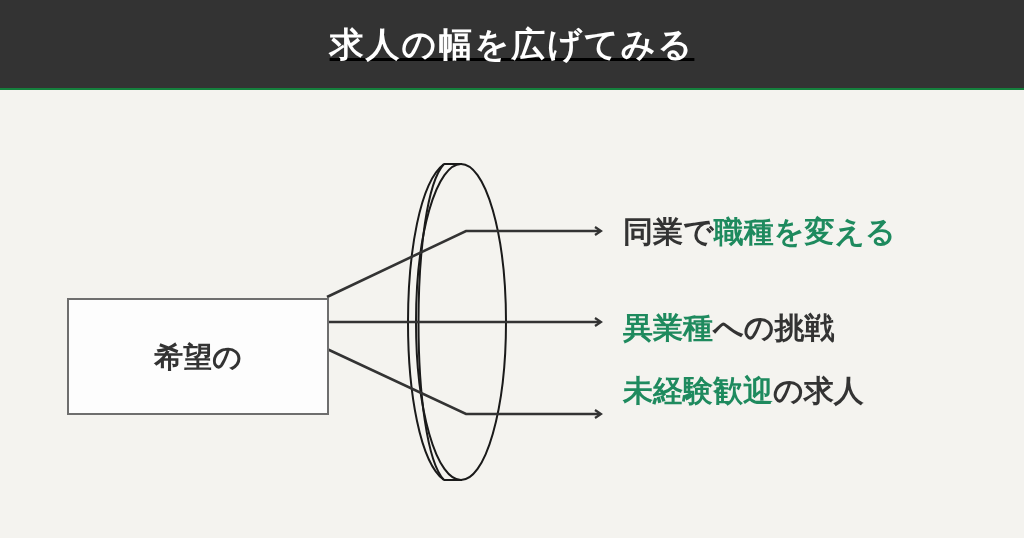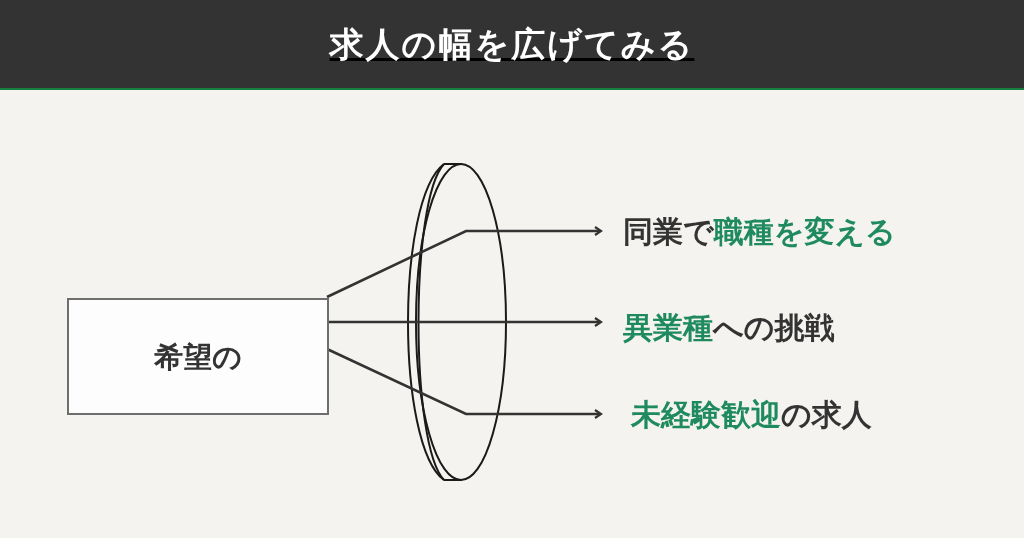--- a/index.html
+++ b/index.html
@@ -104,15 +104,15 @@
 </div>
 
 <div class="target-label" style="top:214px;">
   <span>同業で</span><span class="accent">職種を変える</span><span></span>
 </div>
 
 <div class="target-label" style="top:310px;">
   <span></span><span class="accent">異業種</span><span>への挑戦</span>
 </div>
 
-<div class="target-label" style="top:397px;margin-left:8px;">
+<div class="target-label" style="top:373px;">
   <span></span><span class="accent">未経験歓迎</span><span>の求人</span>
 </div>
 
 </body></html>

